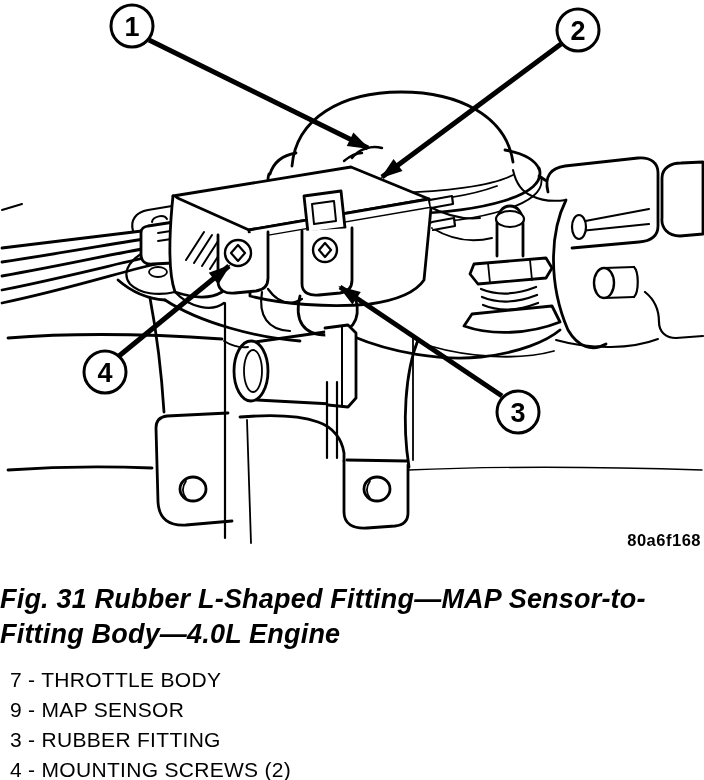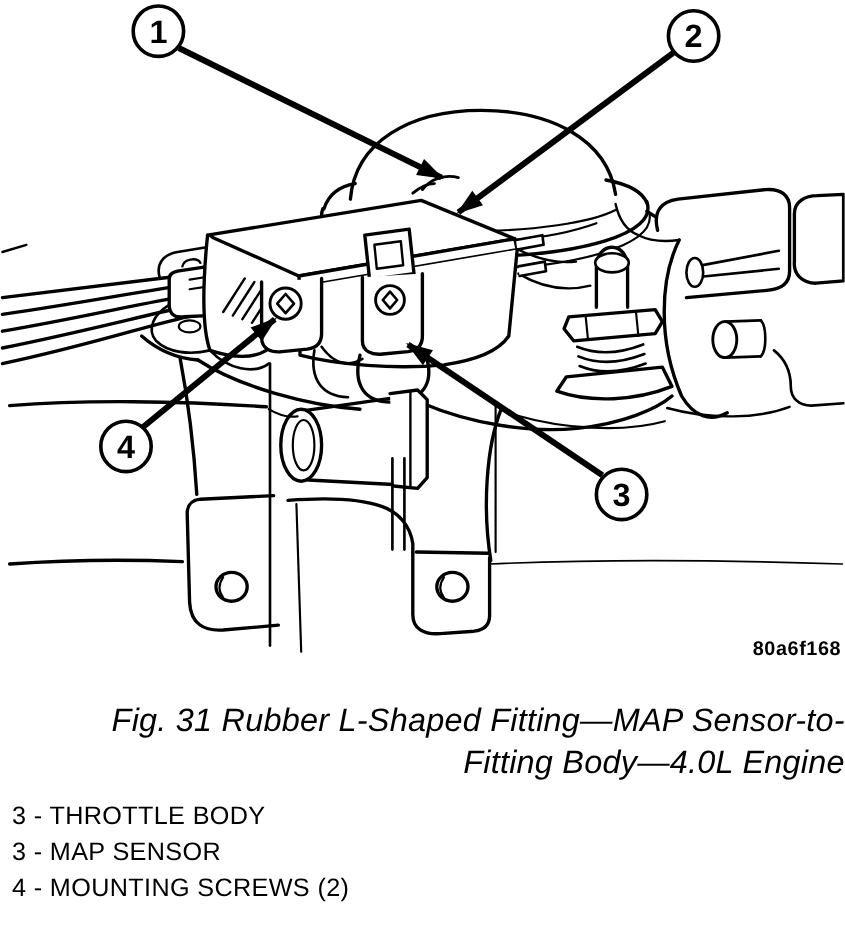--- a/index.html
+++ b/index.html
@@ -1,21 +1,21 @@
 <!DOCTYPE html>
 <html><head>
 <meta charset="utf-8">
 <style>
   html,body{margin:0;padding:0;background:#ffffff;}
   body{width:704px;height:780px;overflow:hidden;font-family:"Liberation Sans",sans-serif;color:#000;}
   .page{position:relative;width:704px;height:780px;background:#fff;}
   svg text{font-family:"Liberation Sans",sans-serif;}
   .callout-num{font-size:27px;font-weight:700;}
   .fig-code{font-size:16.5px;font-weight:600;letter-spacing:.5px;}
-  .caption{margin-top:26px;text-align:right;font-weight:400;font-style:italic;font-size:27px;line-height:35px;letter-spacing:.2px;}
+  .caption{margin-top:26px;text-align:left;font-weight:700;font-style:italic;font-size:27px;line-height:35px;letter-spacing:.2px;}
   .caption span{display:block;}
   .legend{margin-top:13px;margin-left:10px;font-size:21px;line-height:30px;letter-spacing:.3px;}
 </style>
 </head>
 <body>
 
 <div class="page">
 
 <svg width="704" height="552" viewBox="0 0 704 552">
   <defs>
@@ -177,18 +177,19 @@
 
   <text x="701" y="546" text-anchor="end" class="fig-code" fill="#000">80a6f168</text>
 </svg>
 
 <div class="caption">
   <span>Fig. 31 Rubber L-Shaped Fitting—MAP Sensor-to-</span>
   <span>Fitting Body—4.0L Engine</span>
 </div>
 
 <div class="legend">
-  <div>3 - THROTTLE BODY</div>
-  <div>3 - MAP SENSOR</div>
+  <div>7 - THROTTLE BODY</div>
+  <div>9 - MAP SENSOR</div>
+  <div>3 - RUBBER FITTING</div>
   <div>4 - MOUNTING SCREWS (2)</div>
 </div>
 
 </div>
 
 </body></html>

